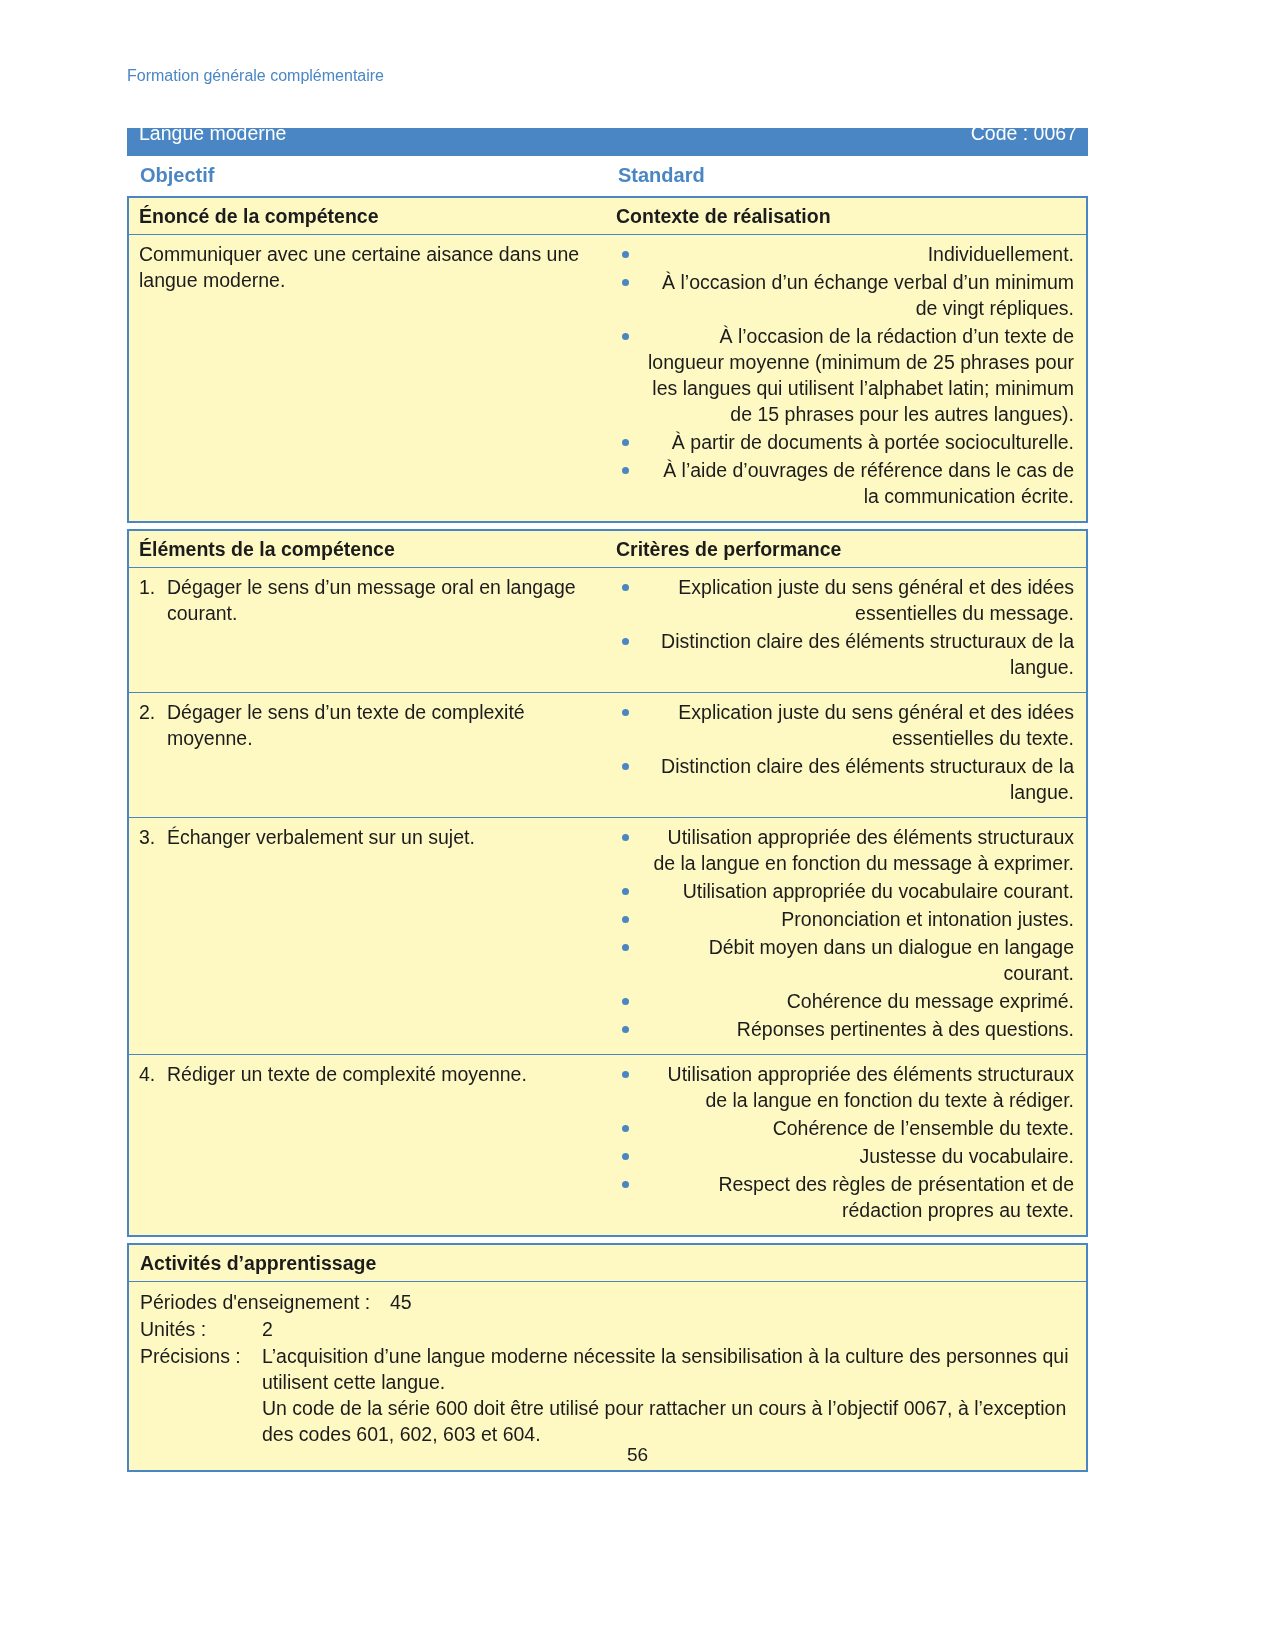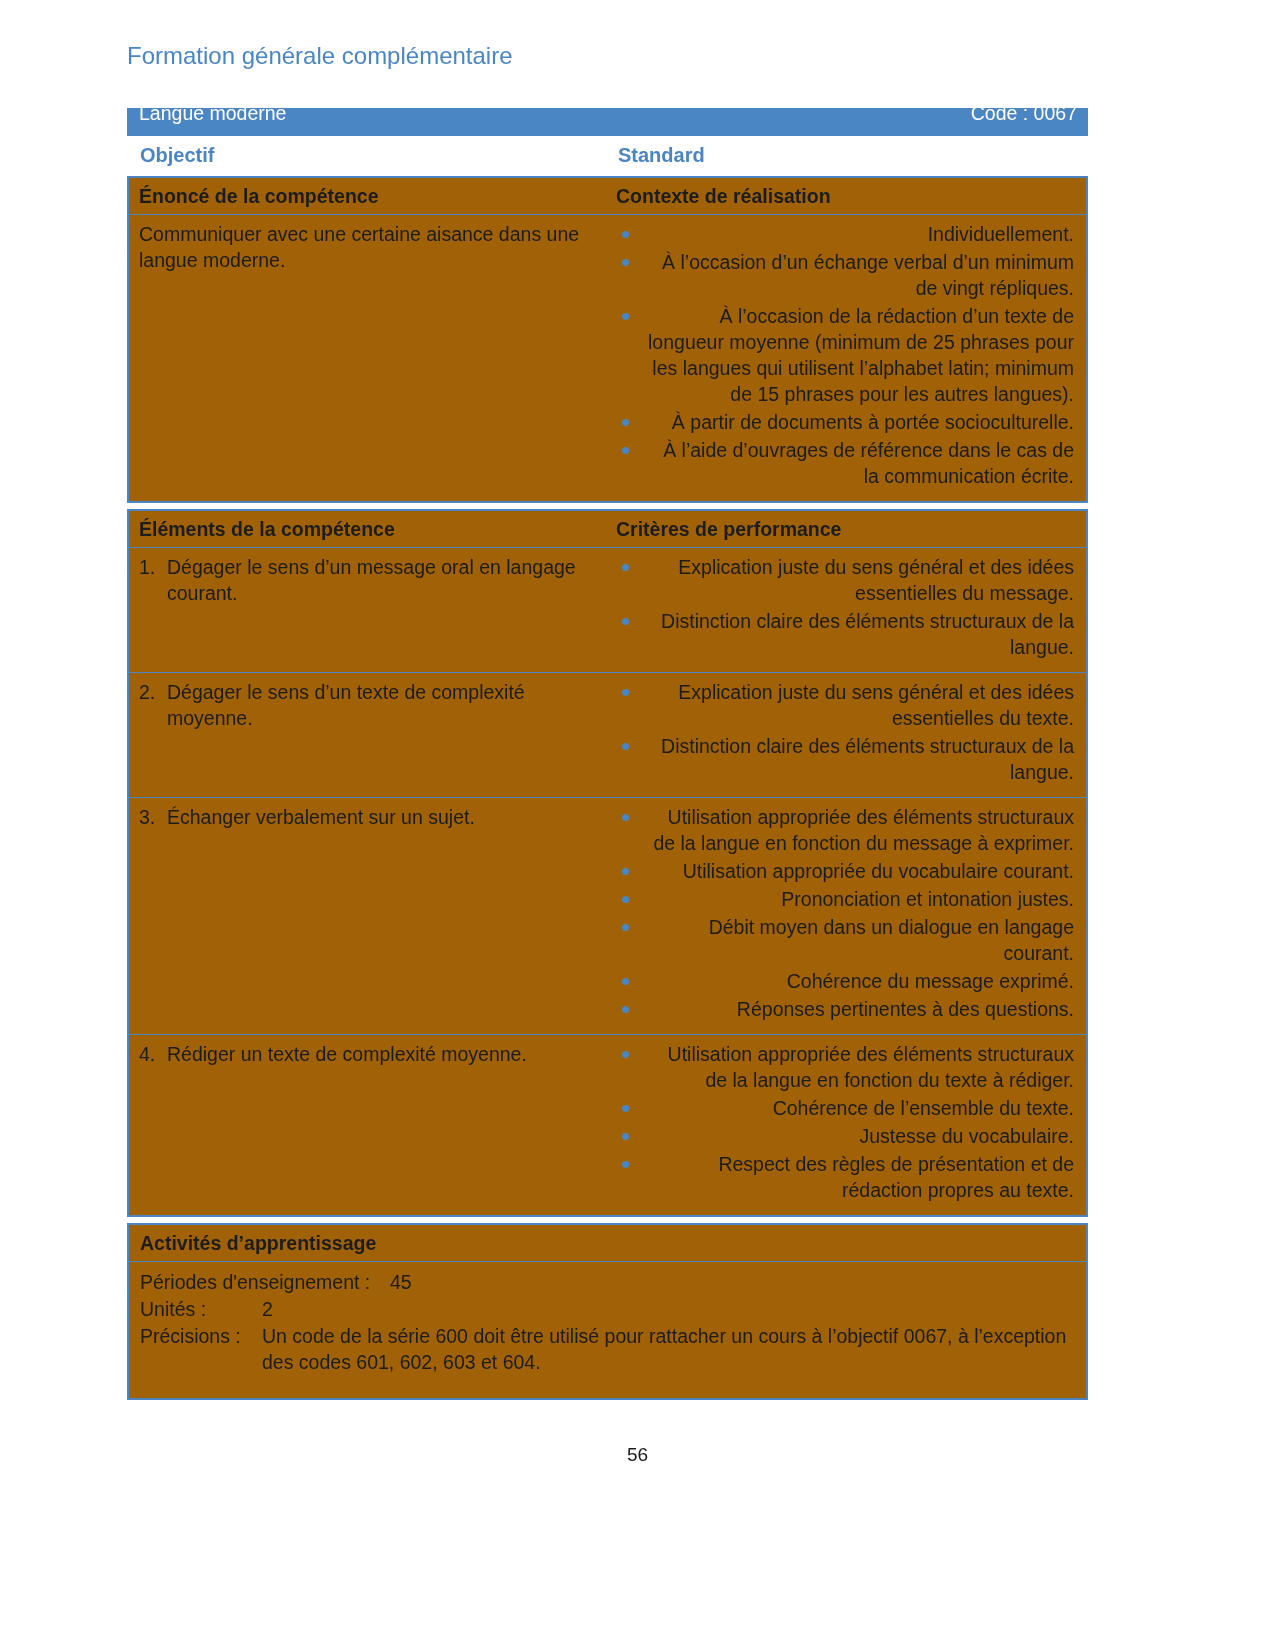--- a/index.html
+++ b/index.html
@@ -20,22 +20,22 @@
     position: relative;
     overflow: hidden;
   }
   .content {
     position: absolute;
     left: 127px;
     top: 0;
     width: 961px;
   }
   .doc-header {
-    margin-top: 42px;
-    font-size: 24px;
+    margin-top: 62px;
+    font-size: 16px;
     line-height: 28px;
     color: var(--accent);
   }
   .banner {
     margin-top: 38px;
     background: var(--accent);
     color: var(--banner-text);
     height: 28px;
     display: flex;
     align-items: center;
@@ -51,21 +51,21 @@
     font-size: 20px;
     line-height: 28px;
     color: var(--accent);
   }
   .col-title.left { width: 473px; flex-shrink: 0; padding-left: 13px; }
   .col-title.right { padding-left: 18px; }
 
   .box {
     border: 2px solid var(--accent);
     margin-bottom: 6px;
-    background: #a16207;
+    background: #fef9c3;
   }
   .trow { display: flex; }
   .trow + .trow { border-top: 1.5px solid var(--accent); }
   .cell-l { width: 471px; flex-shrink: 0; padding: 6px 8px 10px 10px; }
   .cell-r { flex: 1; padding: 6px 12px 10px 16px; }
   .hdr .cell-l, .hdr .cell-r { padding: 5px 8px 5px 10px; }
   .hdr .cell-r { padding-left: 16px; }
   .th { font-weight: bold; }
 
   ul.bullets { list-style: none; margin: 0; padding: 0; text-align: right; }
@@ -278,20 +278,21 @@
         <span class="act-label-wide">Périodes d'enseignement :</span>
         <span>45</span>
       </div>
       <div class="act-row">
         <span class="act-label">Unités :</span>
         <span>2</span>
       </div>
       <div class="act-row">
         <span class="act-label">Précisions :</span>
         <div class="act-text">
+          <p>L’acquisition d’une langue moderne nécessite la sensibilisation à la culture des personnes qui utilisent cette langue.</p>
           <p>Un code de la série 600 doit être utilisé pour rattacher un cours à l’objectif 0067, à l’exception des codes 601, 602, 603 et 604.</p>
         </div>
       </div>
     </div>
   </div>
 
 </div>
 
 <div class="page-number">56</div>
 

